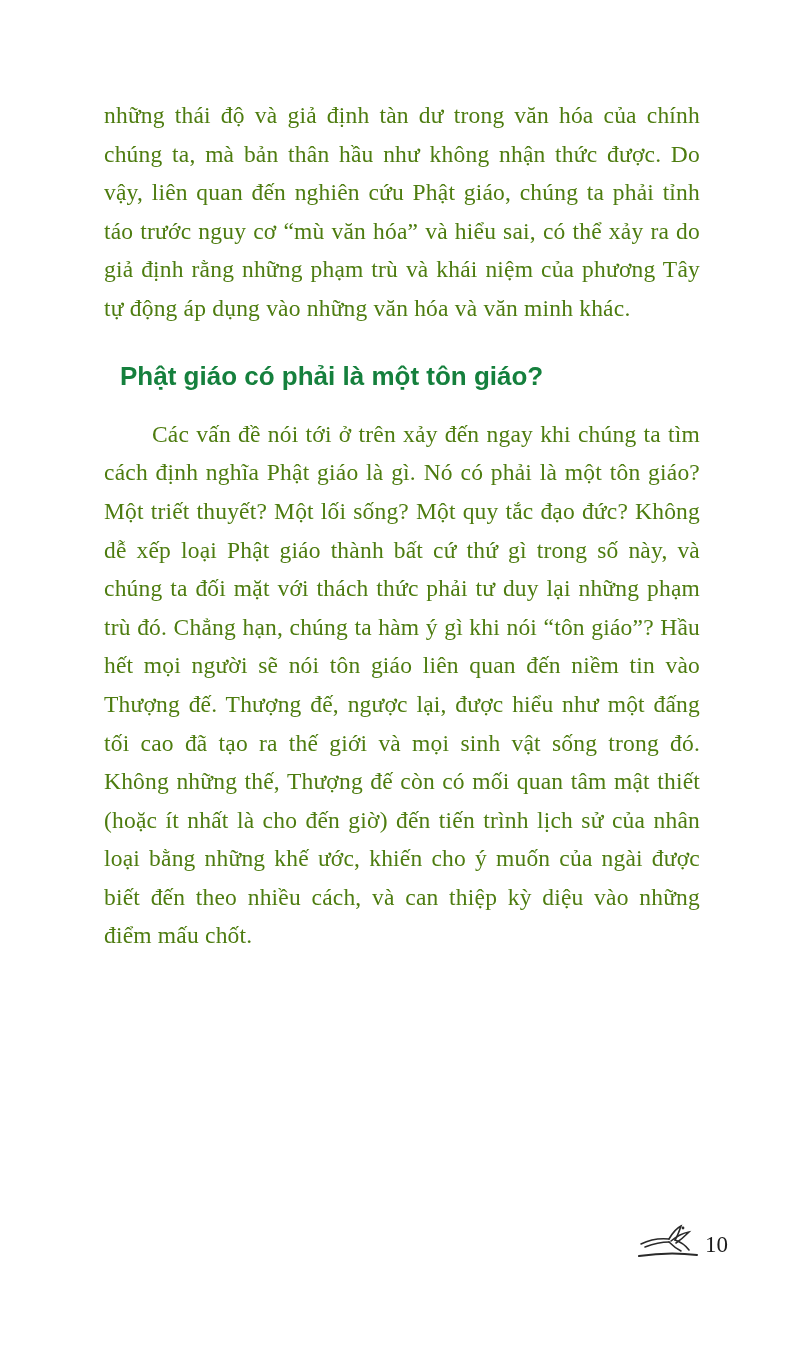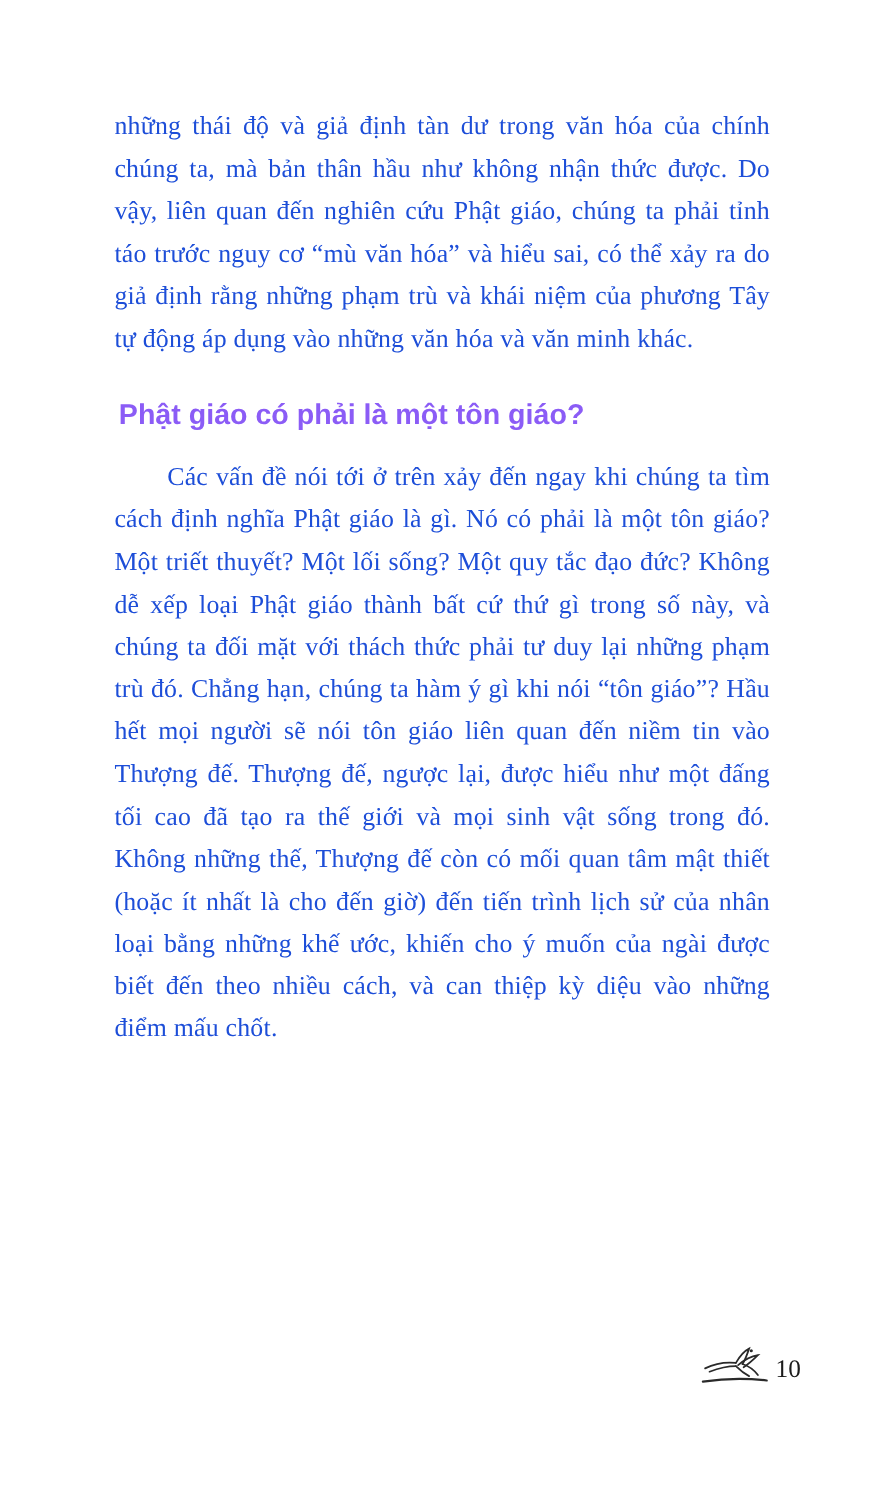--- a/index.html
+++ b/index.html
@@ -21,31 +21,31 @@
     left: 104px;
     width: 596px;
     top: 96px;
   }
   .body-text {
     margin: 0;
     font-size: 23.5px;
     line-height: 38.6px;
     text-align: justify;
     letter-spacing: 0.2px;
-    color: #1d4ed8;
+    color: #4d7c0f;
   }
   .heading {
-    margin: 4px;
+    margin: 16px;
     margin-top: 33px;
     margin-bottom: 23px;
     font-family: "Liberation Sans", "DejaVu Sans", sans-serif;
     font-weight: 700;
     font-size: 26px;
     line-height: 1.2;
-    color: #8b5cf6;
+    color: #15803d;
     letter-spacing: 0px;
   }
   .para-2 {
     text-indent: 48px;
     font-family: Liberation Serif, serif;
   }
   .footer {
     position: absolute;
     right: 72px;
     bottom: 88px;

